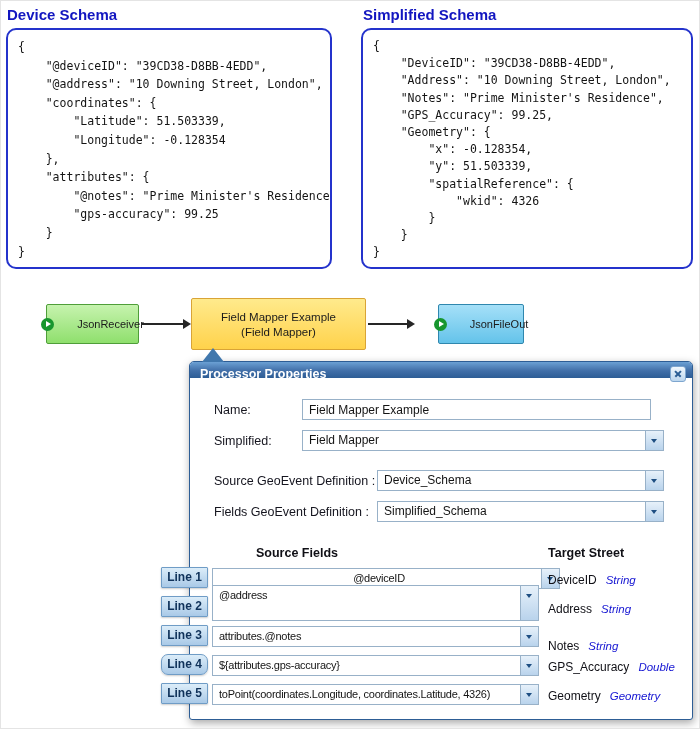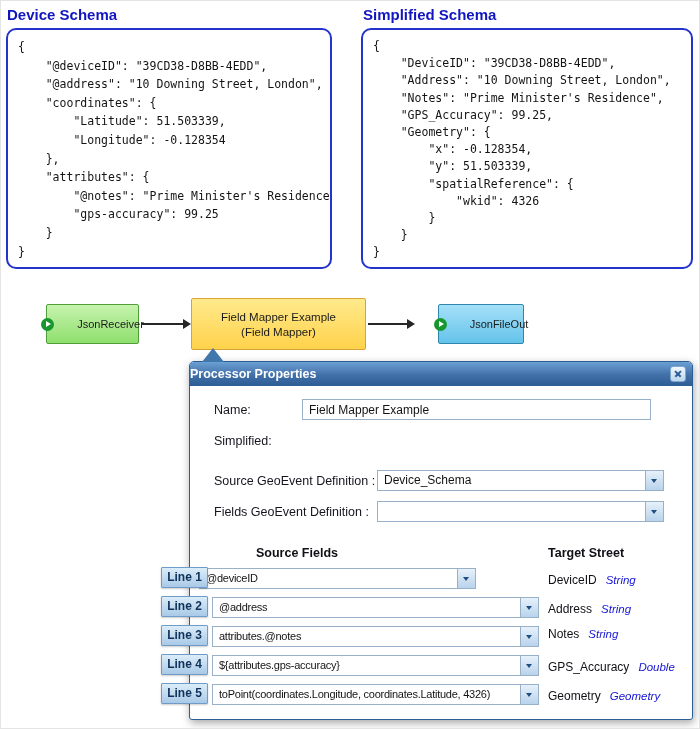--- a/index.html
+++ b/index.html
@@ -26,23 +26,23 @@
   .arrow{position:absolute;height:2px;background:#262626;}
   .arrow::after{content:"";position:absolute;right:-7px;top:-4px;border-left:8px solid #262626;
     border-top:5px solid transparent;border-bottom:5px solid transparent;}
 
   
   .dialog-pointer{position:absolute;left:201px;top:347px;width:0;height:0;z-index:6;
     border-left:11px solid transparent;border-right:11px solid transparent;border-bottom:14px solid #4077ad;}
   .dialog{position:absolute;left:188px;top:360px;width:504px;height:359px;background:#fff;
     border:1px solid #2d5d95;border-radius:5px 5px 3px 3px;box-shadow:1px 3px 9px rgba(0,0,0,.35);
     z-index:5;box-sizing:border-box;}
-  .titlebar{position:absolute;left:0;top:0;width:100%;height:24px;border-radius:4px 4px 0 0;
+  .titlebar{position:absolute;left:0;top:0;width:100%;height:16px;border-radius:4px 4px 0 0;
     background:linear-gradient(#6ba0d4,#416fa8 55%,#2d5d95);color:#fff;font-size:12.5px;font-weight:bold;
-    line-height:24px;box-sizing:border-box;}
+    line-height:24px;padding-left:10px;box-sizing:border-box;}
   .close-btn{position:absolute;right:6px;top:4px;width:16px;height:16px;border-radius:3px;
     background:linear-gradient(#f0f7fd,#bcd6ee);border:1px solid #7ea6cf;cursor:pointer;box-sizing:border-box;}
   .close-btn::before,.close-btn::after{content:"";position:absolute;left:3px;width:8px;top:6.4px;height:1.6px;background:#2a5d94;}
   .close-btn::before{transform:rotate(45deg);}
   .close-btn::after{transform:rotate(-45deg);}
 
   .fld-label{position:absolute;font-size:12.5px;color:#15151f;}
   .text-input{position:absolute;background:#fff;border:1px solid #98b1c8;font-size:12px;color:#141414;
     padding:0 6px;box-sizing:border-box;font-family:"Liberation Sans",sans-serif;}
   .dd{position:absolute;background:#fff;border:1px solid #98b1c8;box-sizing:border-box;cursor:pointer;}
@@ -117,56 +117,61 @@
   <div class="dialog">
     <div class="titlebar">
       <span>Processor Properties</span>
       <span class="close-btn"></span>
     </div>
 
     <div class="fld-label" style="left:24px;top:41px;">Name:</div>
     <input class="text-input" style="left: 112px; top: 37px; width: 349px; height: 21px;" value="Field Mapper Example">
 
     <div class="fld-label" style="left:24px;top:72px;">Simplified:</div>
+    <div class="dd" style="left:112px;top:68px;width:362px;height:21px;">
+      <span class="dd-text">Field Mapper</span>
+      <span class="dd-btn"></span>
+    </div>
 
     <div class="fld-label" style="left:24px;top:112px;">Source GeoEvent Definition :</div>
     <div class="dd" style="left:187px;top:108px;width:287px;height:21px;">
       <span class="dd-text">Device_Schema</span>
       <span class="dd-btn"></span>
     </div>
 
     <div class="fld-label" style="left:24px;top:143px;">Fields GeoEvent Definition :</div>
     <div class="dd" style="left:187px;top:139px;width:287px;height:21px;">
+      <span class="dd-text">Simplified_Schema</span>
       <span class="dd-btn"></span>
     </div>
 
     <div class="col-header" style="left:66px;top:184px;">Source Fields</div>
     <div class="col-header" style="left:358px;top:184px;">Target Street</div>
 
-    <div class="dd src" style="left:9px;top:206px;width:277px;height:21px;">
+    <div class="dd src" style="left:22px;top:206px;width:348px;height:21px;text-align:center;">
       <span class="dd-text">@deviceID</span>
       <span class="dd-btn"></span>
     </div>
     <div class="target-field" style="left:358px;top:206px;">
       <span class="t-name">DeviceID</span><span class="t-type">String</span>
     </div>
 
-    <div class="dd src" style="left:22px;top:235px;width:327px;height:21px;">
+    <div class="dd src" style="left:22px;top:223px;width:327px;height:36px;">
       <span class="dd-text">@address</span>
       <span class="dd-btn"></span>
     </div>
     <div class="target-field" style="left:358px;top:235px;">
       <span class="t-name">Address</span><span class="t-type">String</span>
     </div>
 
     <div class="dd src" style="left:22px;top:264px;width:327px;height:21px;">
       <span class="dd-text">attributes.@notes</span>
       <span class="dd-btn"></span>
     </div>
-    <div class="target-field" style="left:358px;top:260px;">
+    <div class="target-field" style="left:358px;top:272px;">
       <span class="t-name">Notes</span><span class="t-type">String</span>
     </div>
 
     <div class="dd src" style="left:22px;top:293px;width:327px;height:21px;">
       <span class="dd-text">${attributes.gps-accuracy}</span>
       <span class="dd-btn"></span>
     </div>
     <div class="target-field" style="left:358px;top:293px;">
       <span class="t-name">GPS_Accuracy</span><span class="t-type">Double</span>
     </div>
@@ -176,16 +181,16 @@
       <span class="dd-btn"></span>
     </div>
     <div class="target-field" style="left:358px;top:322px;">
       <span class="t-name">Geometry</span><span class="t-type">Geometry</span>
     </div>
   </div>
 
   <div class="line-label" style="left:160px;top:566px;">Line 1</div>
   <div class="line-label" style="left:160px;top:595px;">Line 2</div>
   <div class="line-label" style="left:160px;top:624px;">Line 3</div>
-  <div class="line-label" style="left:160px;top:653px;">Line 4</div>
+  <div class="line-label" style="left:160px;top:653px;border-radius:7px;">Line 4</div>
   <div class="line-label" style="left:160px;top:682px;">Line 5</div>
 
 </div>
 
 </body></html>

